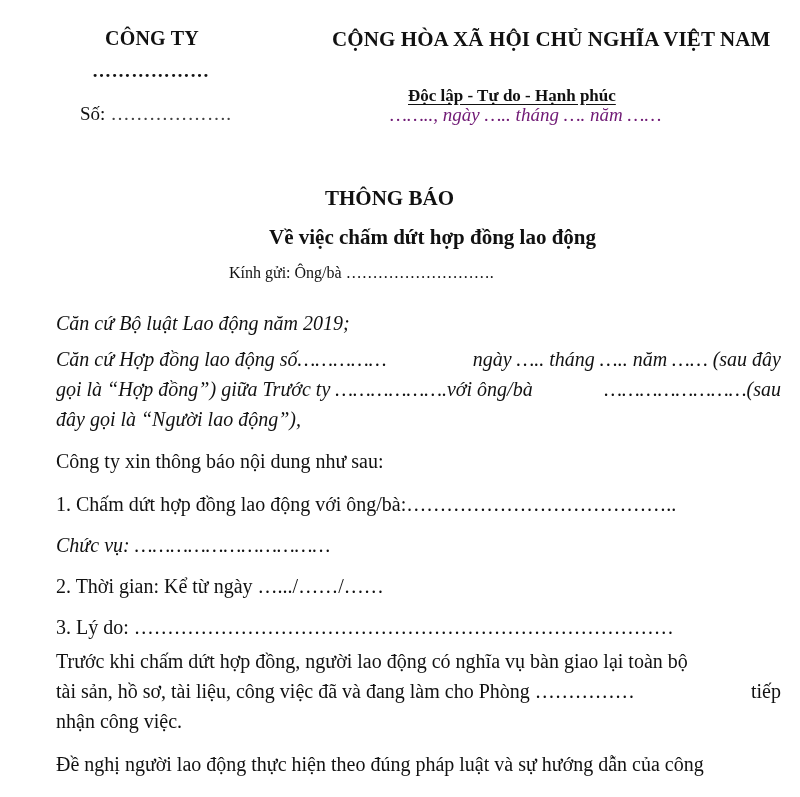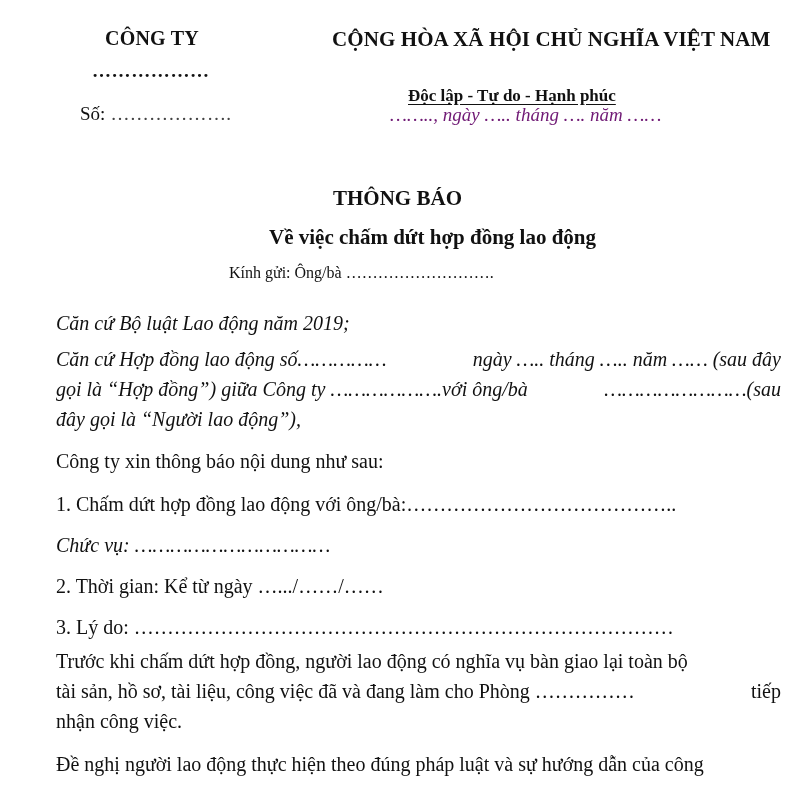--- a/index.html
+++ b/index.html
@@ -48,21 +48,21 @@
       margin-top: 19px;
     }
     .date-line {
       left: 390px; top: 104px;
       font-size: 19px; font-style: italic;
       color: #701a75;
     }
 
     
     .notice-title {
-      left: 12px; width: 771px; top: 186px;
+      left: 4px; width: 771px; top: 186px;
       text-align: center;
       font-size: 21px; font-weight: bold;
     }
     .notice-subject {
       left: 0; width: 865px; top: 225px;
       text-align: center;
       font-size: 21px; font-weight: bold;
     }
     .recipient {
       left: 229px; top: 264px;
@@ -110,21 +110,21 @@
 <div class="abs recipient">Kính gửi: Ông/bà ……………………….</div>
 
 <div class="body-block italic basis-1">Căn cứ Bộ luật Lao động năm 2019;</div>
 
 <div class="body-block italic basis-2">
   <div class="spread">
     <span>Căn cứ Hợp đồng lao động số……………</span>
     <span>ngày ….. tháng ….. năm …… (sau đây</span>
   </div>
   <div class="spread">
-    <span>gọi là “Hợp đồng”) giữa Công ty ……………….với ông/bà</span>
+    <span>gọi là “Hợp đồng”) giữa Trước ty ……………….với ông/bà</span>
     <span>……………………(sau</span>
   </div>
   <span class="line">đây gọi là “Người lao động”),</span>
 </div>
 
 <div class="body-block intro">Công ty xin thông báo nội dung như sau:</div>
 <div class="body-block item-1">1. Chấm dứt hợp đồng lao động với ông/bà:…………………………………..</div>
 <div class="body-block position">Chức vụ: ……………………………</div>
 <div class="body-block item-2">2. Thời gian: Kể từ ngày ….../……/……</div>
 <div class="body-block item-3">3. Lý do: ………………………………………………………………………</div>

